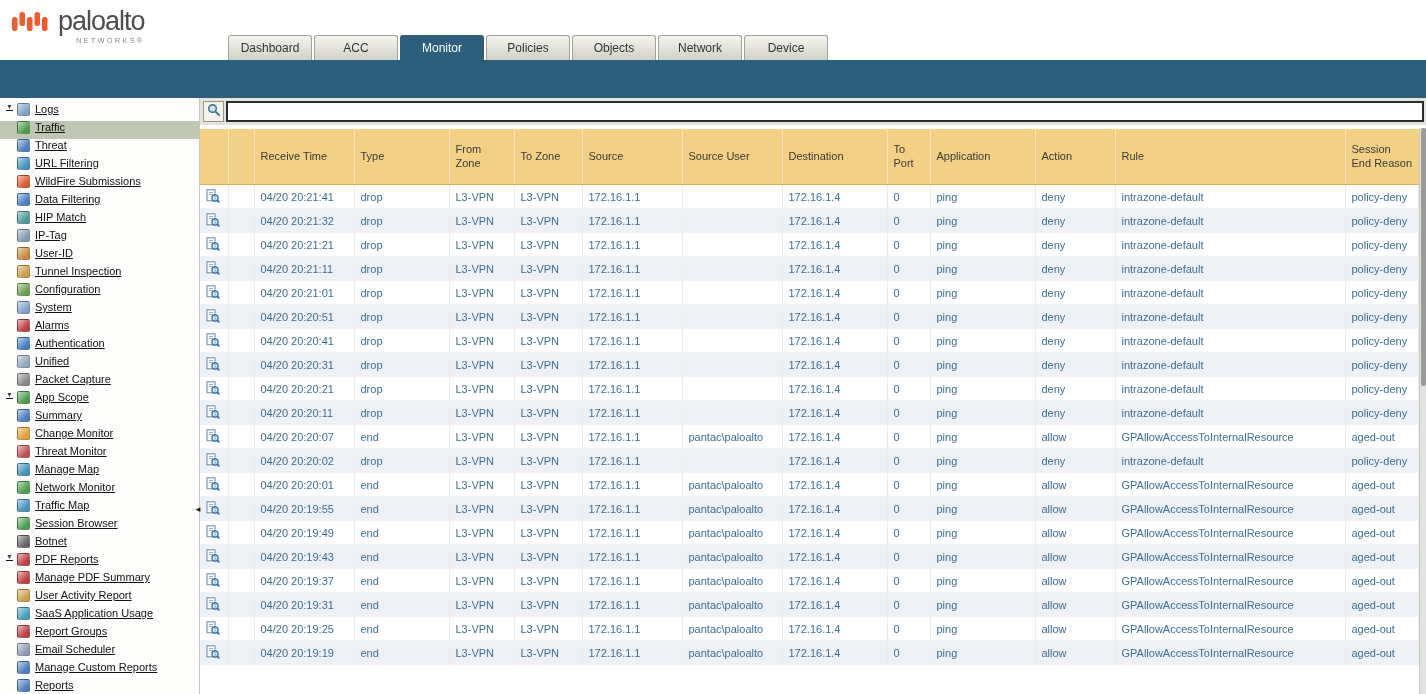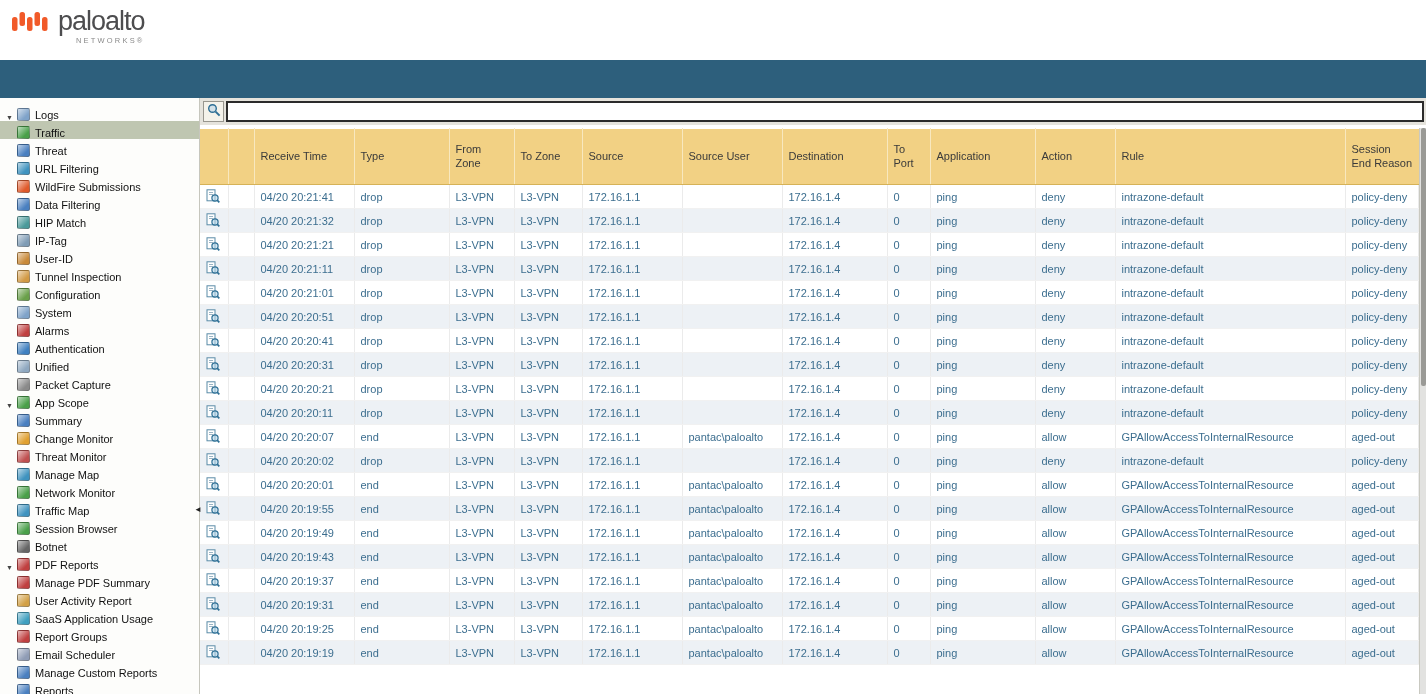--- a/index.html
+++ b/index.html
@@ -20,22 +20,22 @@
   .tab.active { background:var(--accent-teal,#2d5f7c); color:#fff; border-color:var(--accent-teal,#2d5f7c); }
 
   
   .teal-band { height:38px; background:var(--accent-teal,#2d5f7c); }
 
   
   .content { display:flex; height:604px; position:relative; }
 
   .sidebar { width:200px; background:#fdfdfb; border-right:1px solid #c6c6bd; padding-top:5px;
              overflow:hidden; flex:0 0 200px; }
-  .tree-item { height:18px; display:flex; align-items:flex-end; font-size:11px; color:#111;
-               padding-left:6px; white-space:nowrap; cursor:pointer; }
+  .tree-item { height:18px; display:flex; align-items:flex-start; font-size:11px; color:#111;
+               padding-left:6px; white-space:nowrap; cursor:pointer;text-decoration:underline; }
   .tree-item.l1 { }
   .tree-item.selected { background:var(--selected-sidebar,#bfc6b1); }
   .arrow { width:11px; flex:0 0 11px; font-size:7px; color:#444; }
   .ti { width:13px; height:13px; flex:0 0 13px; border-radius:2px; margin-right:5px;
         background:linear-gradient(135deg, rgba(255,255,255,.65), rgba(255,255,255,0) 70%), var(--c,#888);
         border:1px solid rgba(0,0,0,.28); }
 
   .collapse-handle { position:absolute; left:194px; top:402px; width:10px; height:18px; z-index:5;
                      font-size:8px; color:#222; display:flex; align-items:center; cursor:pointer; }
 
@@ -86,20 +86,29 @@
             <rect x="24.5" y="4" width="5.5" height="14" rx="2.5"></rect>
             <rect x="32" y="9" width="5.5" height="14" rx="2.5"></rect>
           </g>
         </svg>
       </span>
       <span class="logo-text">
         <div class="logo-name">paloalto</div>
         <div class="logo-sub">NETWORKS®</div>
       </span>
     </div>
+    <nav class="tab-bar">
+        <div class="tab">Dashboard</div>
+        <div class="tab">ACC</div>
+        <div class="tab active">Monitor</div>
+        <div class="tab">Policies</div>
+        <div class="tab">Objects</div>
+        <div class="tab">Network</div>
+        <div class="tab">Device</div>
+      </nav>
   </header>
 
   <div class="teal-band"></div>
 
   <div class="content">
 
     <aside class="sidebar">
         <div class="tree-item l0">
           <span class="arrow">▼</span>
           <span class="ti" style="--c: #7fa3c9;"></span>

